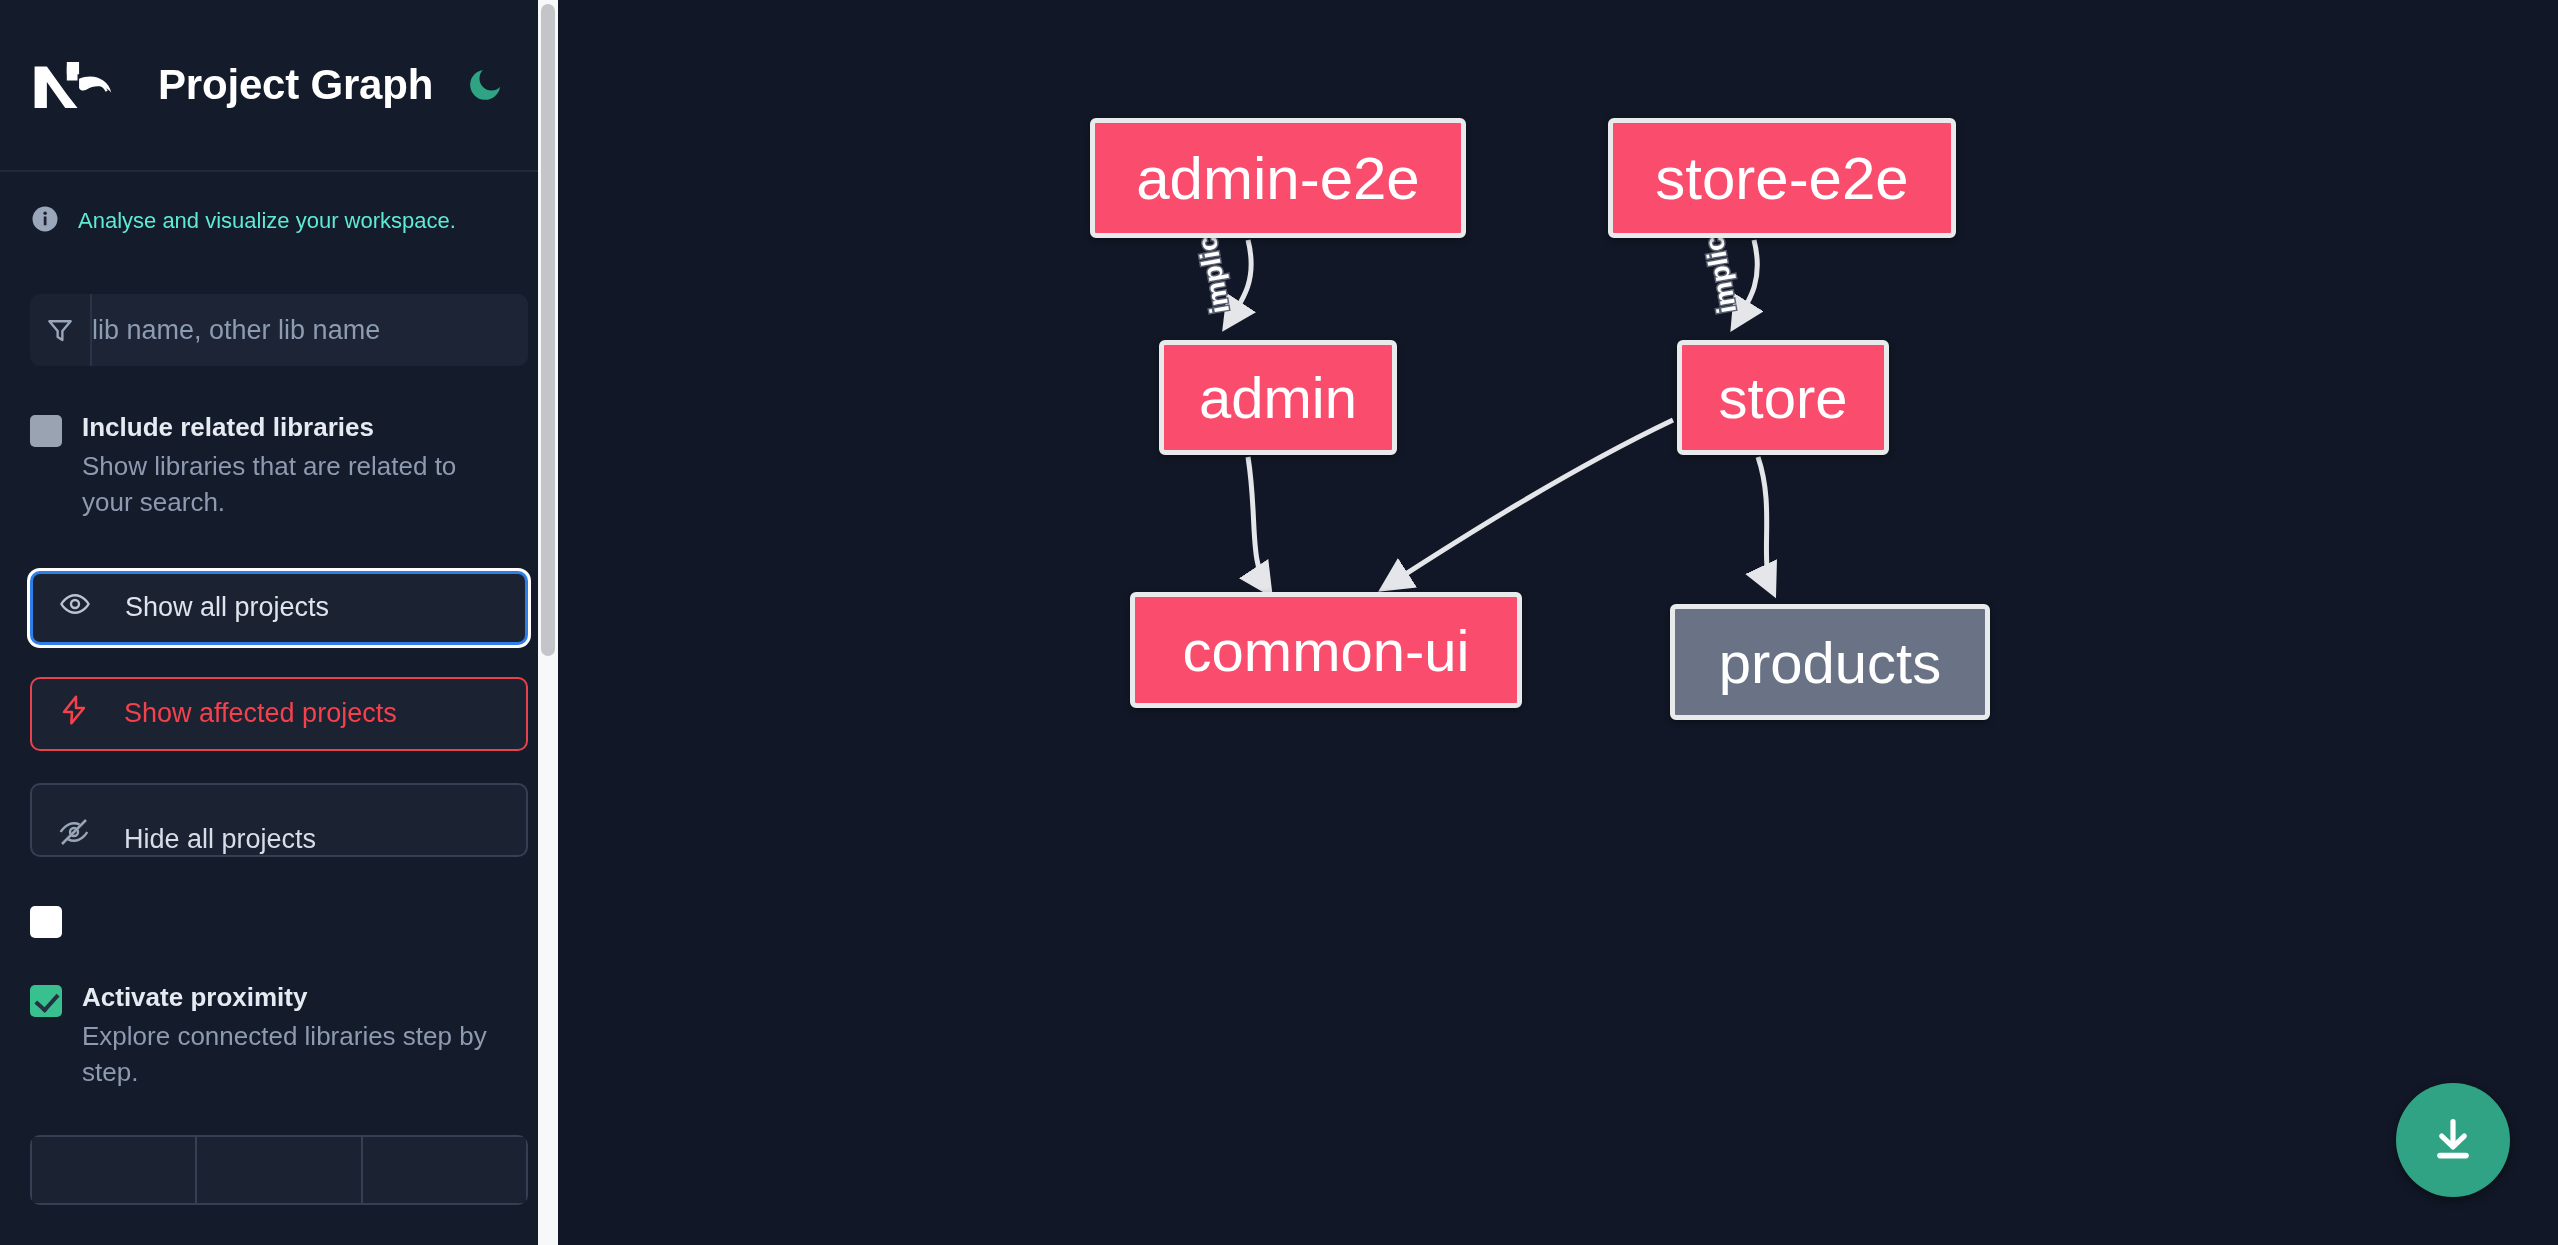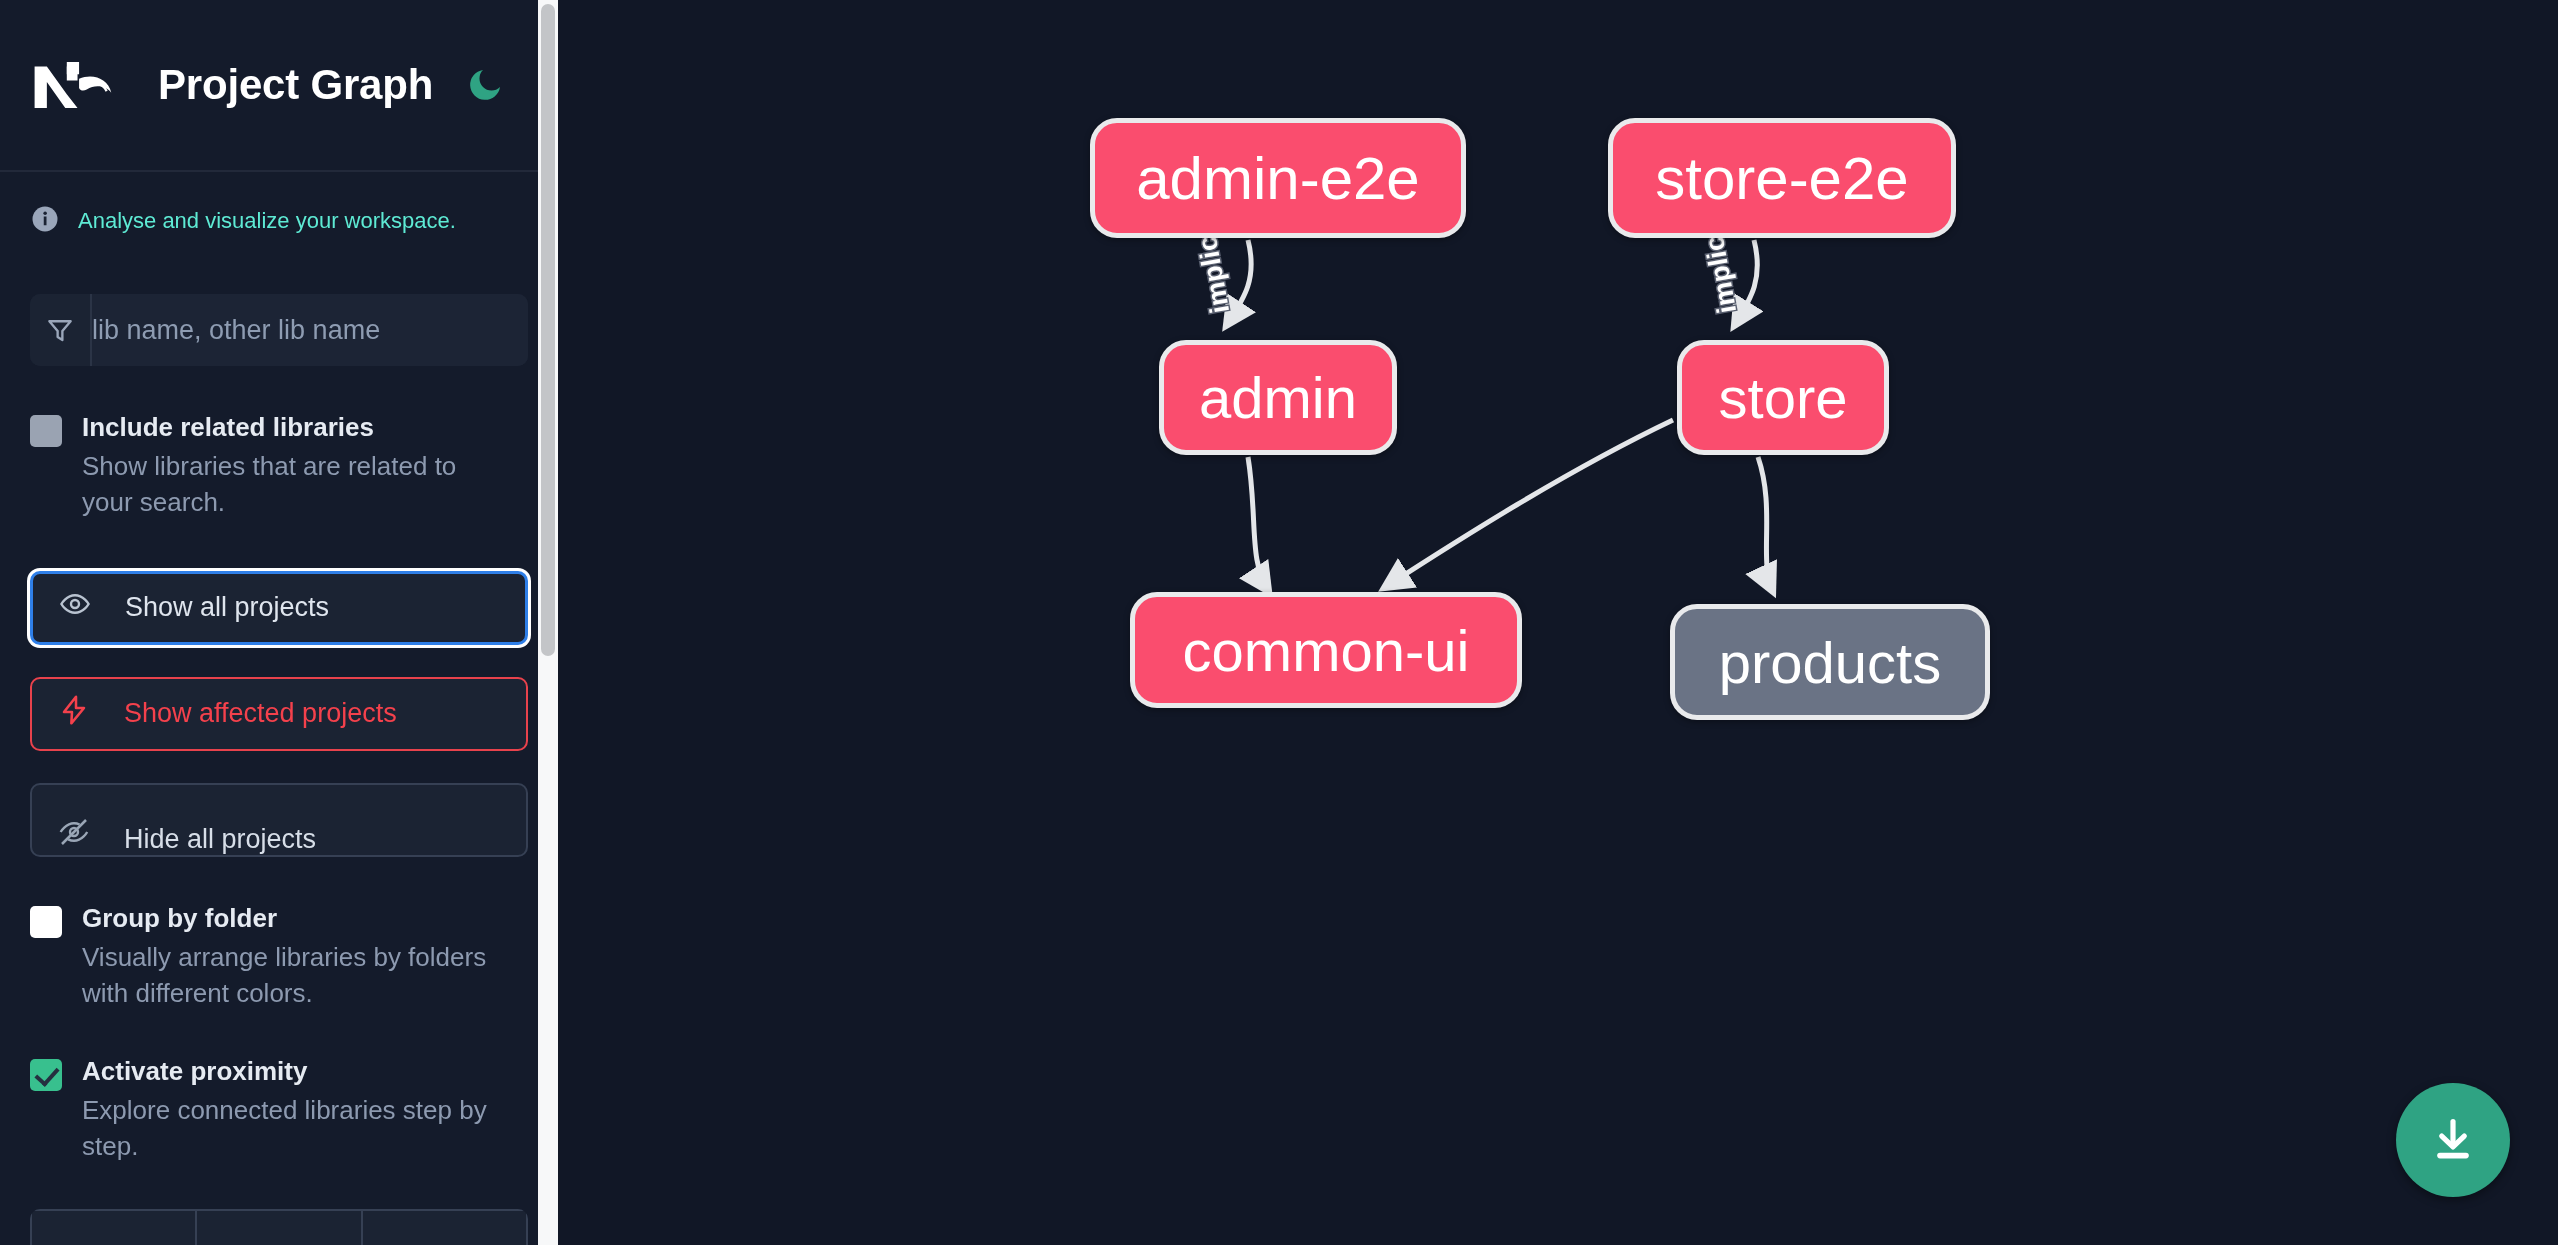--- a/index.html
+++ b/index.html
@@ -177,21 +177,21 @@
     flex: 1;
     height: 1245px;
     background: #111726;
     overflow: hidden;
   }
   .graph-svg { position: absolute; left: 0; top: 0; width: 2000px; height: 1245px; }
 
   .node {
     position: absolute;
     border: 5px solid #e9eaec;
-    border-radius: 27px;
+    border-radius: 6px;
     display: flex; align-items: center; justify-content: center;
     color: #ffffff;
     font-weight: 400;
     cursor: pointer;
     box-shadow: 0 2px 6px rgba(0,0,0,0.35);
   }
   .node.pink  { background: #fa4d6e; }
   .node.slate { background: #6a7385; }
 
   .download-btn {
@@ -284,24 +284,20 @@
             <path fill="none" stroke="#9aa6b6" stroke-width="1.8" d="M2 12s3.8-6.6 10-6.6c1.6 0 3 .4 4.2 1M21.9 12S18.2 18.6 12 18.6c-1.7 0-3.2-.5-4.4-1.1"></path>
             <circle cx="12" cy="12" r="3" fill="none" stroke="#9aa6b6" stroke-width="1.8"></circle>
             <line x1="3" y1="21" x2="21" y2="3" stroke="#9aa6b6" stroke-width="1.9"></line>
           </svg>
         </span>
         <span class="btn-label">Hide all projects</span>
       </div>
 
       <div class="check-block tight" style="margin-top:44px">
         <span class="cbox white"></span>
-        <span class="check-texts">
-          <span class="check-label" style="display:block">Group by folder</span>
-          <span class="check-desc" style="display:block">Visually arrange libraries by folders with different colors.</span>
-        </span>
       </div>
 
       <div class="check-block tight">
         <span class="cbox green"></span>
         <span class="check-texts">
           <span class="check-label" style="display:block">Activate proximity</span>
           <span class="check-desc" style="display:block">Explore connected libraries step by step.</span>
         </span>
       </div>
 

